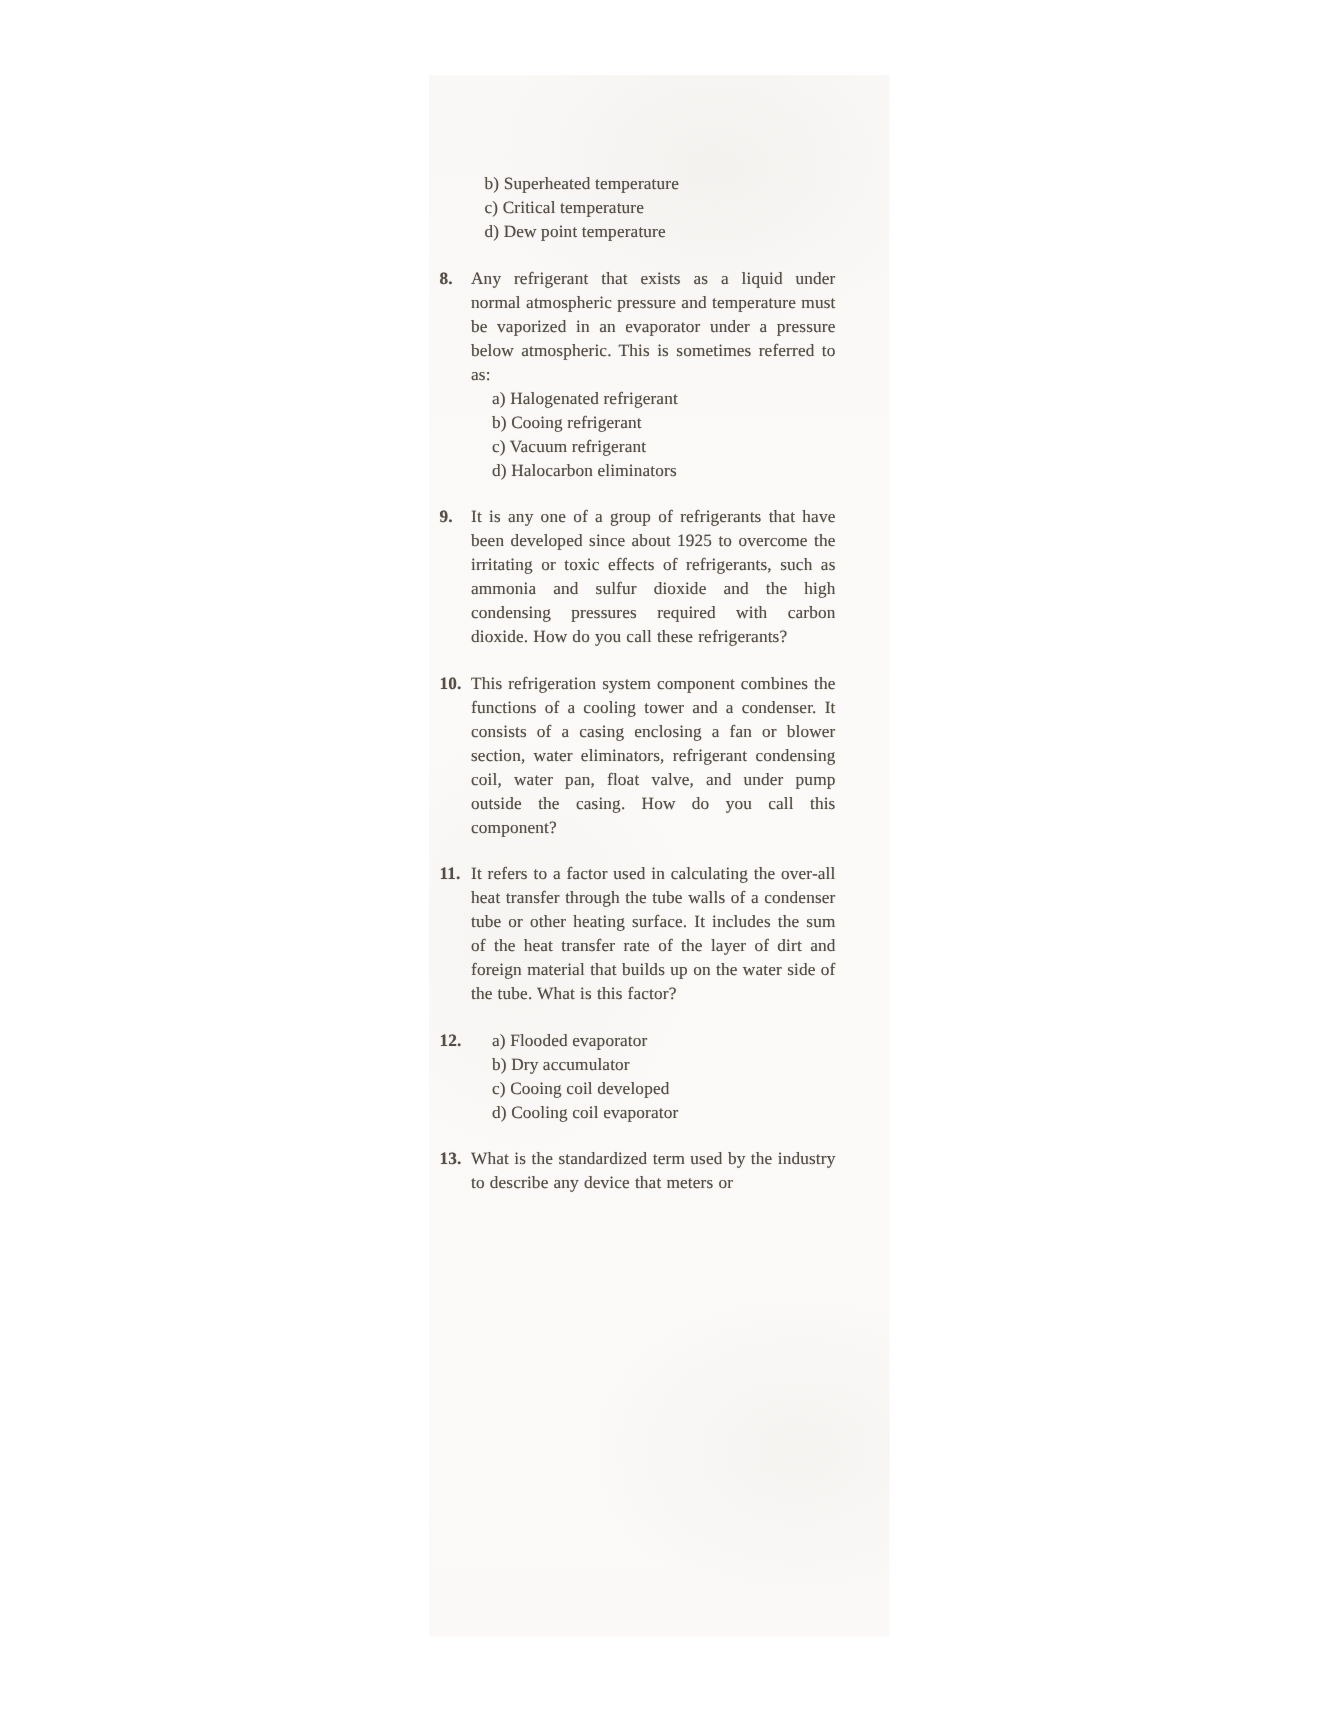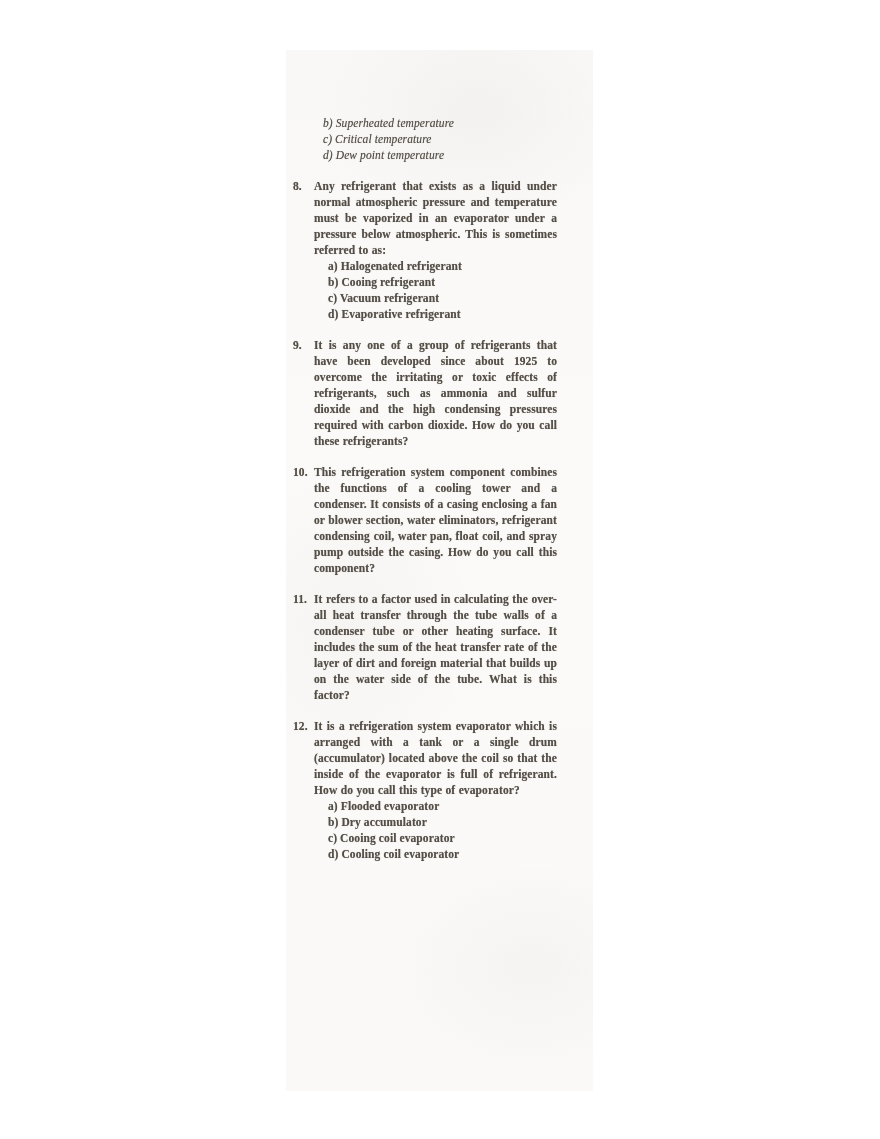--- a/index.html
+++ b/index.html
@@ -37,38 +37,36 @@
     top: 65px;
     width: 264px;
     font-size: 11.5px;
     line-height: 16px;
     color: #544e47;
     text-shadow: 0 0 0.7px rgba(84, 78, 71, 0.55);
     letter-spacing: 0.1px;
   }
   .carryover-options {
     margin-left: 30px;
-    font-style: italic;
   }
   .answer-option {
     white-space: nowrap;
   }
   .question {
     display: flex;
     margin-top: 15px;
   }
   .question-number {
     width: 21px;
     flex-shrink: 0;
     font-weight: 700;
   }
   .question-body {
     flex: 1;
     min-width: 0;
-    font-weight: bold;
   }
   .question-text {
     text-align: justify;
     word-spacing: 0.4px;
   }
   .options {
     margin-left: 14px;
   }
 </style>
 </head>
@@ -85,55 +83,60 @@
       </div>
 
       <div class="question">
         <div class="question-number">8.</div>
         <div class="question-body">
           <div class="question-text">Any refrigerant that exists as a liquid under normal atmospheric pressure and temperature must be vaporized in an evaporator under a pressure below atmospheric. This is sometimes referred to as:</div>
           <div class="options">
             <div class="answer-option">a) Halogenated refrigerant</div>
             <div class="answer-option">b) Cooing refrigerant</div>
             <div class="answer-option">c) Vacuum refrigerant</div>
-            <div class="answer-option">d) Evaporative refrigerant</div>
+            <div class="answer-option">d) Halocarbon eliminators</div>
           </div>
         </div>
       </div>
 
       <div class="question">
         <div class="question-number">9.</div>
         <div class="question-body">
           <div class="question-text">It is any one of a group of refrigerants that have been developed since about 1925 to overcome the irritating or toxic effects of refrigerants, such as ammonia and sulfur dioxide and the high condensing pressures required with carbon dioxide. How do you call these refrigerants?</div>
         </div>
       </div>
 
       <div class="question">
         <div class="question-number">10.</div>
         <div class="question-body">
-          <div class="question-text">This refrigeration system component combines the functions of a cooling tower and a condenser. It consists of a casing enclosing a fan or blower section, water eliminators, refrigerant condensing coil, water pan, float coil, and spray pump outside the casing. How do you call this component?</div>
+          <div class="question-text">This refrigeration system component combines the functions of a cooling tower and a condenser. It consists of a casing enclosing a fan or blower section, water eliminators, refrigerant condensing coil, water pan, float valve, and under pump outside the casing. How do you call this component?</div>
         </div>
       </div>
 
       <div class="question">
         <div class="question-number">11.</div>
         <div class="question-body">
           <div class="question-text">It refers to a factor used in calculating the over-all heat transfer through the tube walls of a condenser tube or other heating surface. It includes the sum of the heat transfer rate of the layer of dirt and foreign material that builds up on the water side of the tube. What is this factor?</div>
         </div>
       </div>
 
       <div class="question">
         <div class="question-number">12.</div>
         <div class="question-body">
-          <div class="question-text">It is a refrigeration system evaporator which is arranged with a tank or a single drum (accumulator) located above the coil so that the inside of the evaporator is full of refrigerant. How do you call this type of evaporator?</div>
           <div class="options">
             <div class="answer-option">a) Flooded evaporator</div>
             <div class="answer-option">b) Dry accumulator</div>
-            <div class="answer-option">c) Cooing coil evaporator</div>
+            <div class="answer-option">c) Cooing coil developed</div>
             <div class="answer-option">d) Cooling coil evaporator</div>
           </div>
         </div>
       </div>
 
+      <div class="question">
+        <div class="question-number">13.</div>
+        <div class="question-body">
+          <div class="question-text">What is the standardized term used by the industry to describe any device that meters or</div>
+        </div>
+      </div>
 
     </div>
   </div>
 </div>
 
 </body></html>

